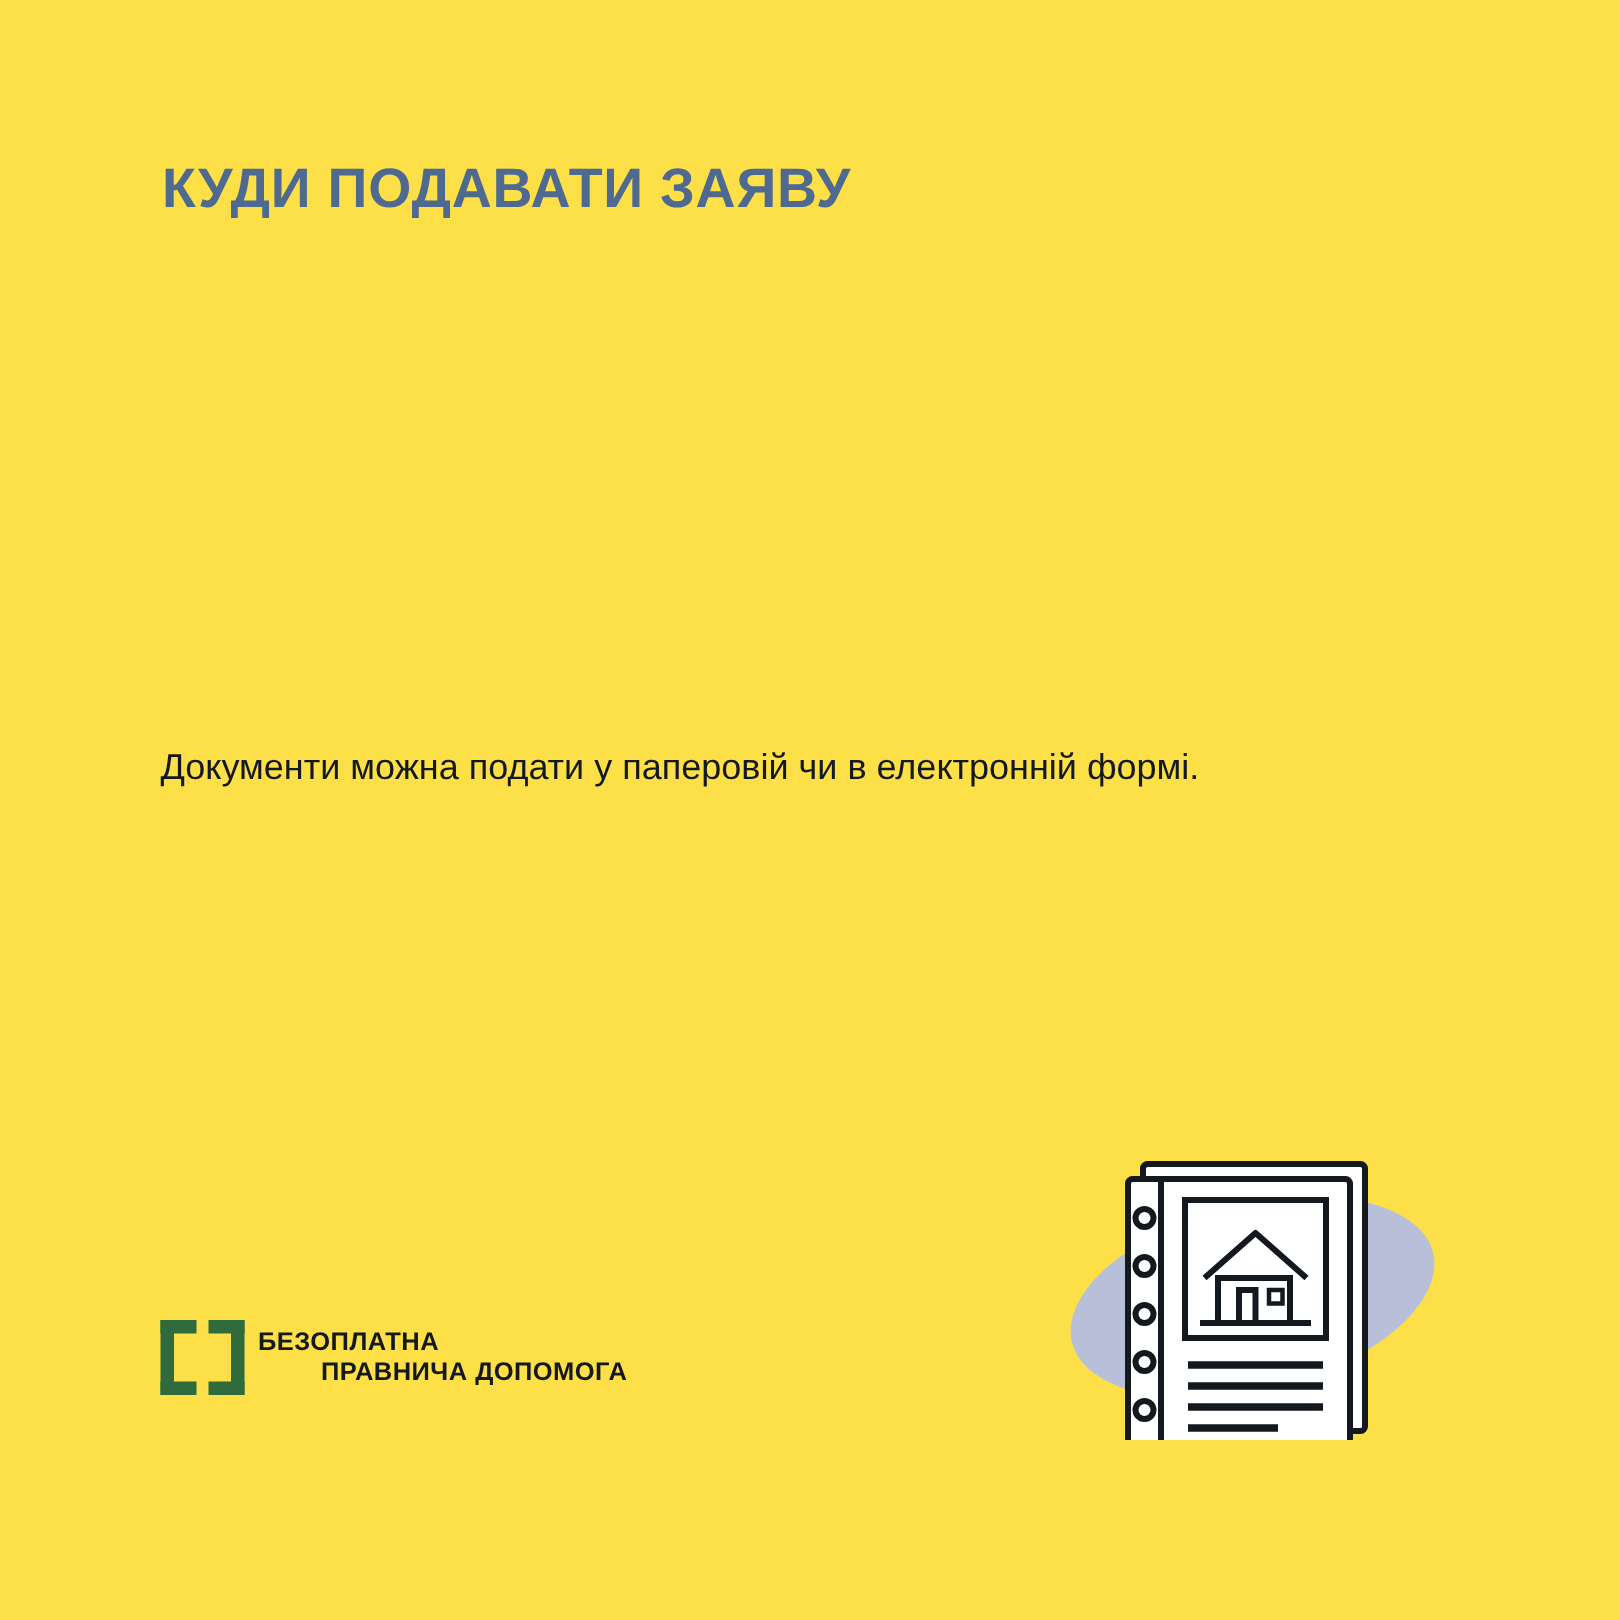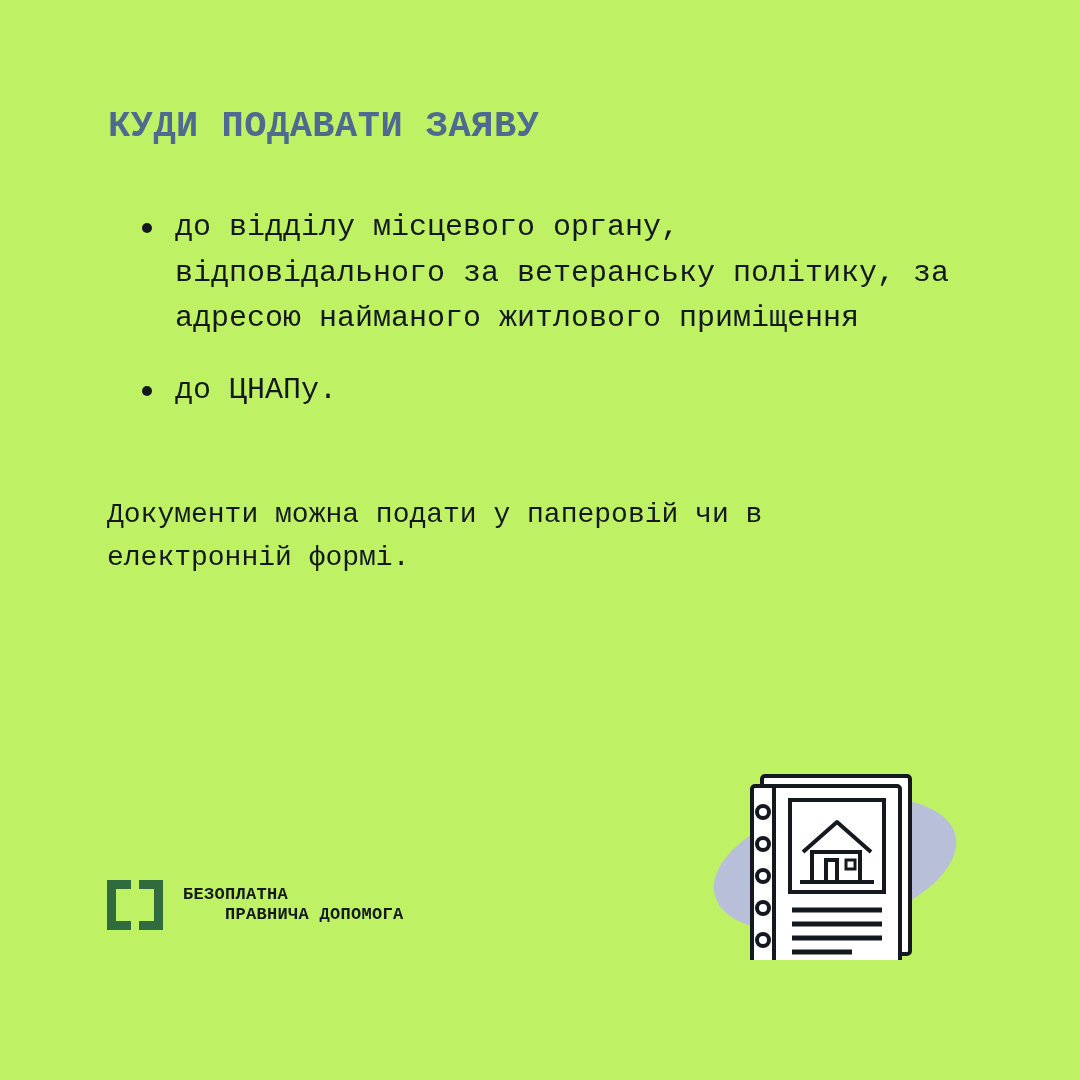--- a/index.html
+++ b/index.html
@@ -11,22 +11,21 @@
     height: 1080px;
     background: #e9ecf8;
     font-family: "Liberation Sans", sans-serif;
     overflow: hidden;
     position: relative;
   }
 
   .card {
     position: absolute;
     inset: 0;
-    background: #bef264;
-    font-family: Liberation Mono, monospace;
+    background: #fde047;
   }
 
   .heading {
     position: absolute;
     left: 108px;
     top: 104px;
     font-size: 37px;
     font-weight: bold;
     letter-spacing: 0.5px;
     color: #4f6a91;
@@ -62,33 +61,33 @@
     height: 10px;
     border-radius: 50%;
     background: #14181f;
   }
 
   .paragraph {
     position: absolute;
     left: 107px;
     top: 494px;
     width: 760px;
-    font-size: 28px;
+    font-size: 24px;
     line-height: 1.53;
     color: #14181f;
   }
 
   
   .logo {
     position: absolute;
     left: 107px;
     top: 880px;
     display: flex;
     align-items: center;
-    gap: 20px;
+    gap: 9px;
   }
   .logo-mark {
     width: 56px;
     height: 50px;
     position: relative;
     flex: none;
   }
   .logo-mark span {
     position: absolute;
     background: #2f6b3d;
@@ -125,30 +124,20 @@
   }
   .illustration svg { display: block; }
 </style>
 </head>
 <body>
 
 <div class="card">
 
   <div class="heading">КУДИ ПОДАВАТИ ЗАЯВУ</div>
 
-  <ul class="bullets">
-    <li class="bullet-item">
-      <span class="bullet-dot"></span>
-      <span>до відділу місцевого органу, відповідального за ветеранську політику, за адресою найманого житлового приміщення</span>
-    </li>
-    <li class="bullet-item">
-      <span class="bullet-dot"></span>
-      <span>до ЦНАПу.</span>
-    </li>
-  </ul>
 
   <div class="paragraph">Документи можна подати у паперовій чи в електронній формі.</div>
 
   <div class="logo">
     <div class="logo-mark">
       <span class="lb-v"></span>
         <span class="lb-t"></span>
         <span class="lb-b"></span>
       <span class="rb-v"></span>
         <span class="rb-t"></span>

